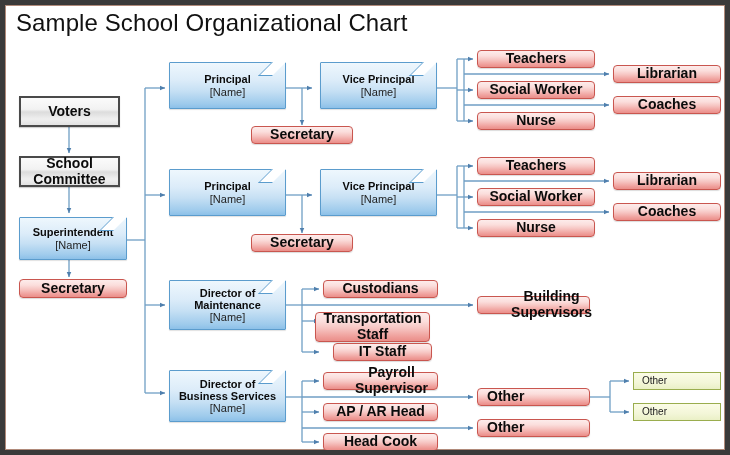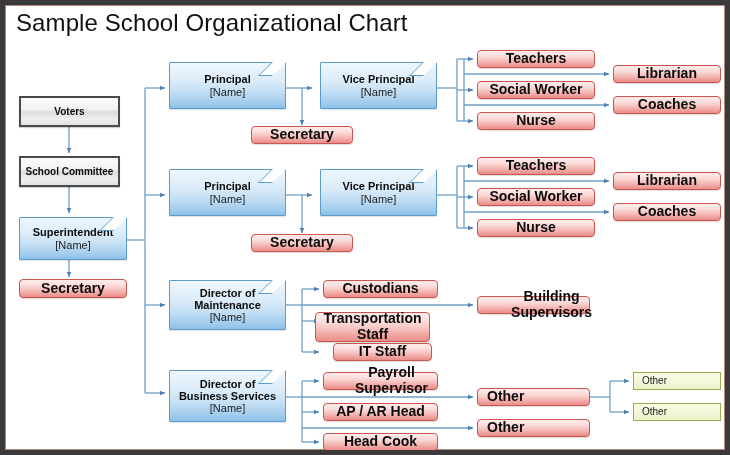--- a/index.html
+++ b/index.html
@@ -55,21 +55,21 @@
     text-align: center;
     line-height: 1.12;
     color: #0b0b0b;
   }
 
   
   .n-gray {
     border: 2px solid #4a4a4a;
     background: linear-gradient(to bottom,
         #fbfbfb 0%, #f2f2f2 42%, #dcdcdc 52%, #efefef 78%, #e2e2e2 100%);
-    font-size: 10px;
+    font-size: 14px;
     font-weight: bold;
     box-shadow: 0 1px 1px rgba(0,0,0,0.18);
   }
 
   
   .n-blue {
     border: 1px solid #5b9ccd;
     background: linear-gradient(to bottom,
         #eef7fd 0%, #dcecf9 38%, #c6e0f4 62%, #9fcbec 90%, #8cc0e8 100%);
     font-size: 11px;

